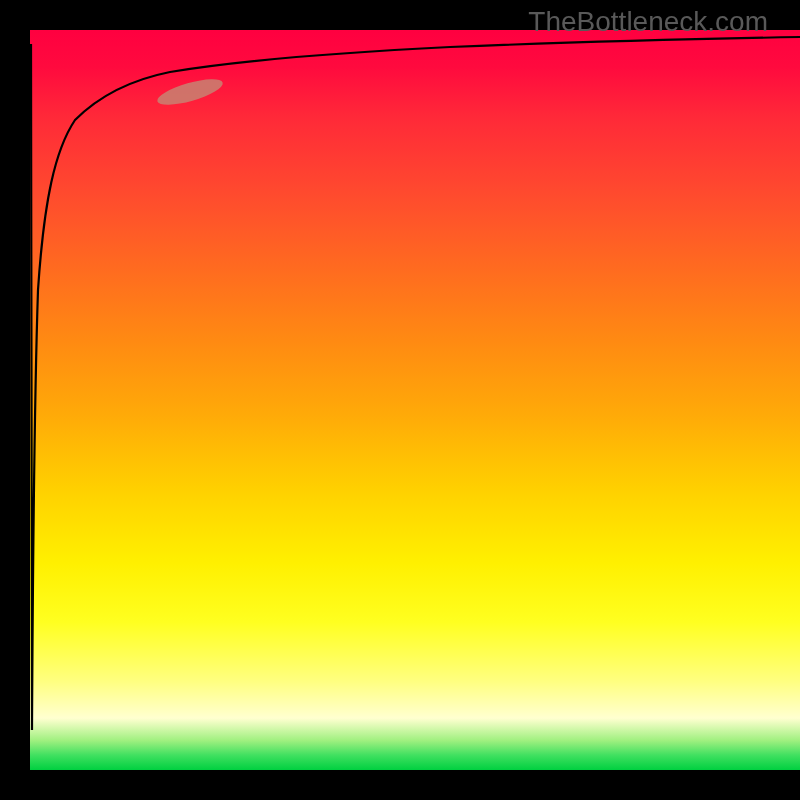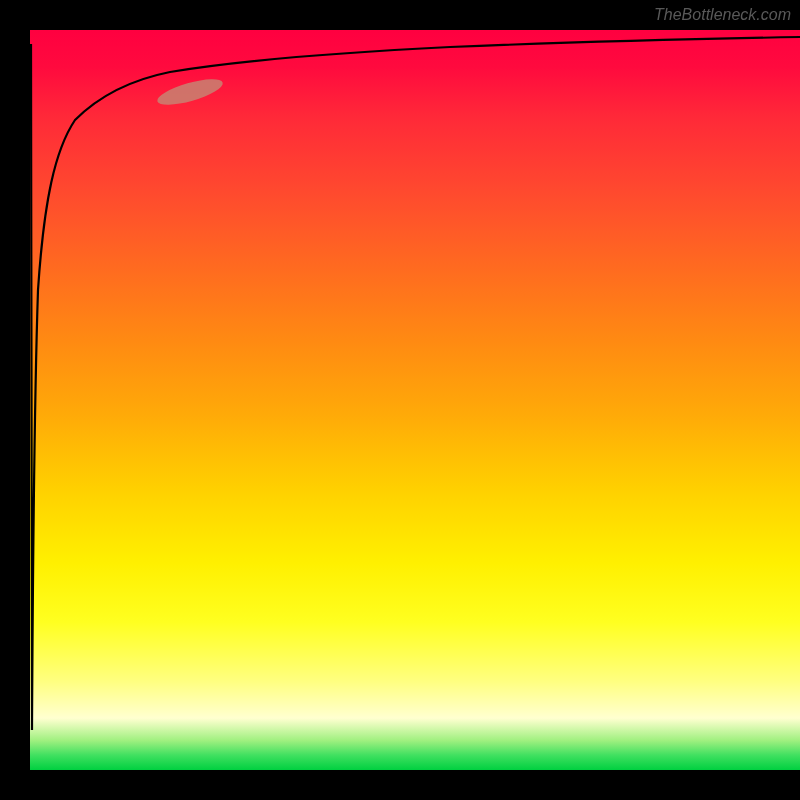--- a/index.html
+++ b/index.html
@@ -11,27 +11,26 @@
     width: 800px;
     height: 800px;
     background: #000;
     position: relative;
     font-family: Arial, Helvetica, sans-serif;
     overflow: hidden;
   }
   .attribution {
     position: absolute;
     top: 6px;
-    right: 9px;
+    right: 32px;
     color: #595959;
-    font-size: 16px;
+    font-size: 28px;
     font-weight: 400;
     letter-spacing: 0px;
     z-index: 10;
-    font-style: italic;
   }
   .plot-area {
     position: absolute;
     left: 30px;
     top: 30px;
     width: 770px;
     height: 740px;
     overflow: hidden;
   }
   .gradient-bg {

